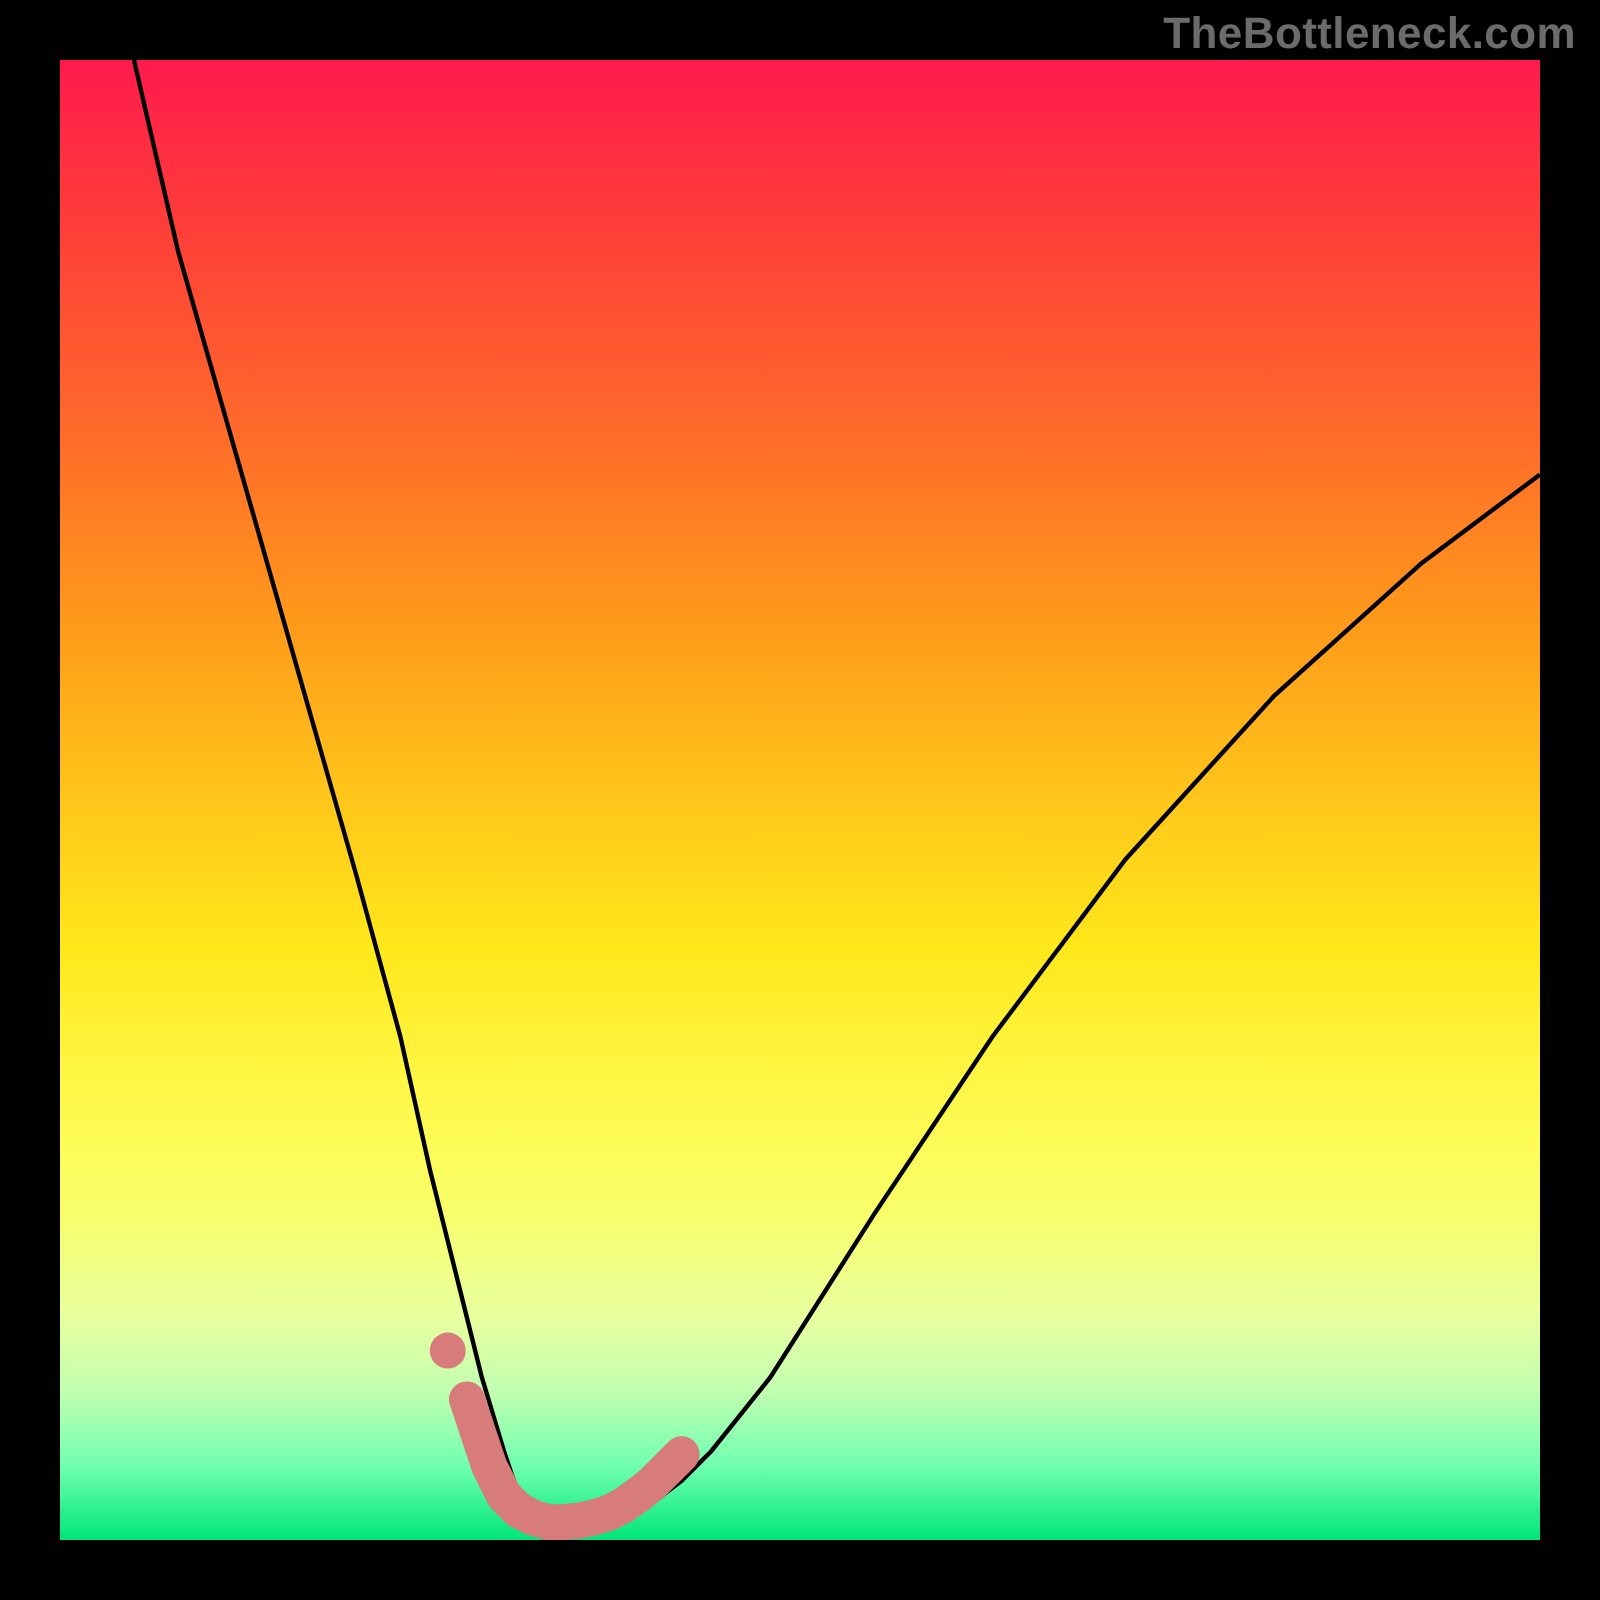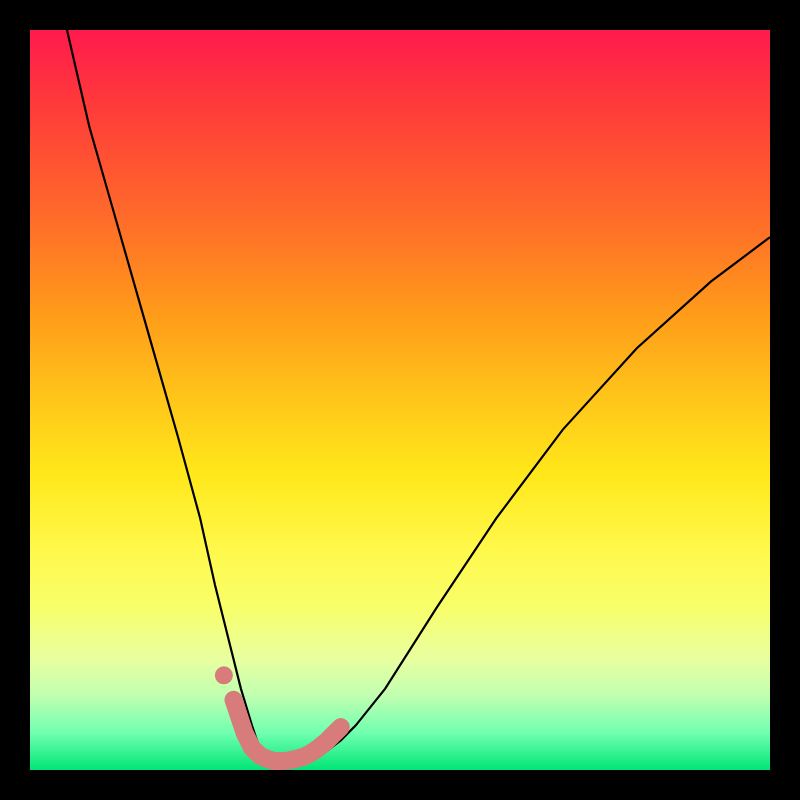--- a/index.html
+++ b/index.html
@@ -68,13 +68,14 @@
       <path id="curve-path" fill="none" stroke="#000000" stroke-width="2.2" d="M37.00 0.00 L59.20 96.20 L88.80 199.80 L118.40 303.40 L148.00 407.00 L170.20 488.40 L185.00 555.00 L199.80 614.20 L210.90 658.60 L222.00 695.60 L229.40 717.80 L236.80 728.90 L244.20 732.60 L251.60 732.60 L266.40 732.60 L281.20 728.90 L296.00 721.50 L310.80 710.40 L325.60 695.60 L355.20 658.60 L407.00 577.20 L466.20 488.40 L532.80 399.60 L606.80 318.20 L680.80 251.60 L740.00 207.20"></path>
     </g>
     <g>
       <path id="band-path" fill="none" stroke="#d77b7b" stroke-width="18" stroke-linecap="round" stroke-linejoin="round" d="M203.50 669.70 L214.60 703.00 L222.00 717.80 L229.40 725.20 L236.80 728.90 L244.20 731.12 L251.60 731.12 L259.00 730.38 L266.40 728.90 L273.80 726.68 L281.20 722.98 L288.60 717.80 L296.00 711.88 L303.40 704.48 L310.80 697.08"></path>
     </g>
     <g>
       <circle id="dot" r="9" fill="#d77b7b" cx="193.88" cy="645.28"></circle>
     </g>
   </svg>
 
+  <div class="watermark">TheBottleneck.com</div>
 </div>
 
 </body></html>

